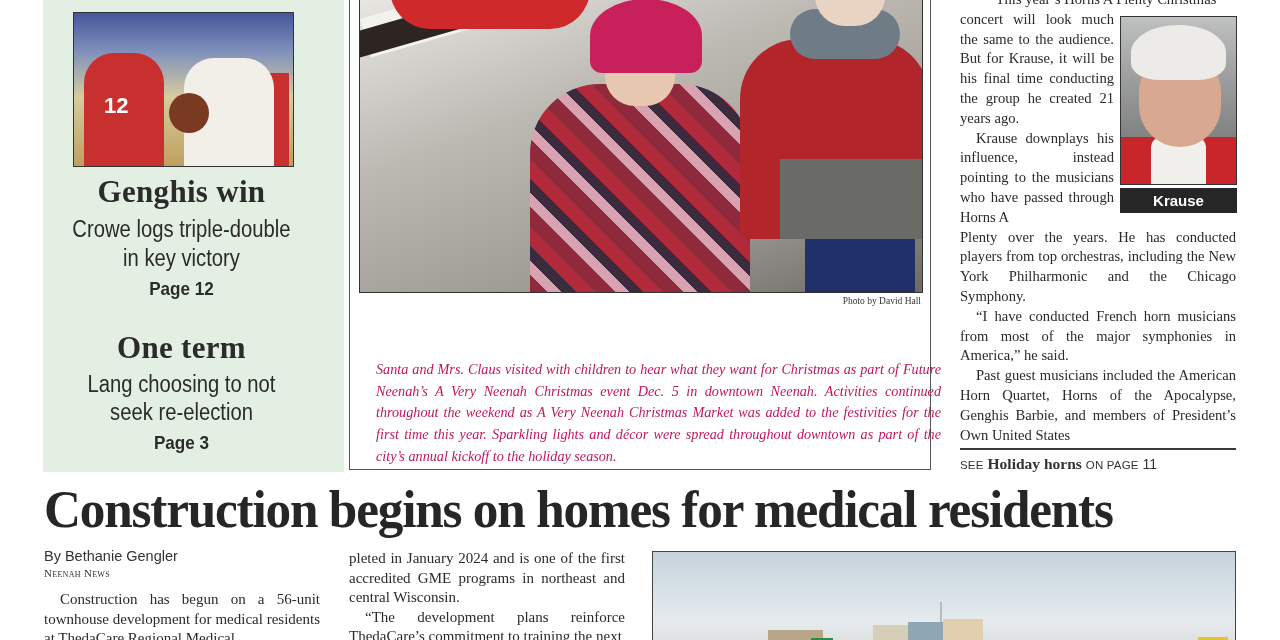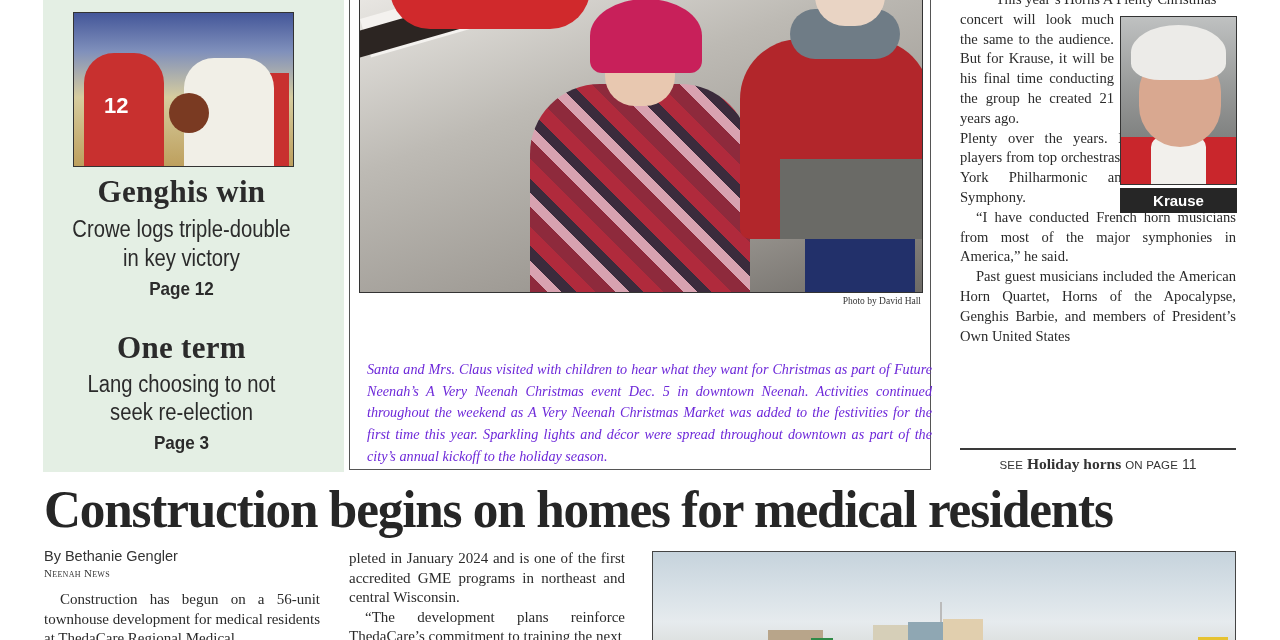--- a/index.html
+++ b/index.html
@@ -31,36 +31,36 @@
   .main-photo .girl { position:absolute; left:170px; top:85px; width:220px; height:210px; border-radius:70px 70px 0 0;
     background: repeating-linear-gradient(45deg, #8e2a3c 0 14px, #d8a2b0 14px 24px, #3b2b3c 24px 34px, #b02a3c 34px 48px); }
   .main-photo .face1 { position:absolute; left:245px; top:62px; width:70px; height:45px; background:#e8c8b0; border-radius:0 0 30px 30px; }
   .main-photo .boy { position:absolute; left:380px; top:40px; width:190px; height:200px; background:#b2262b; border-radius:60px 60px 10px 10px; }
   .main-photo .boygrey { position:absolute; left:420px; top:160px; width:150px; height:80px; background:#6a6a66; }
   .main-photo .scarf { position:absolute; left:430px; top:10px; width:110px; height:50px; background:#6f7c86; border-radius:30px; }
   .main-photo .boyface { position:absolute; left:455px; top:-8px; width:70px; height:35px; background:#e9d4c4; border-radius:0 0 30px 30px; }
   .main-photo .legs { position:absolute; left:445px; top:240px; width:110px; height:55px; background:#22306a; }
   .credit { position:absolute; right:9px; top:298px; font-size:9.5px; color:#333; font-family:"Liberation Serif", serif;padding-left:48px; }
   .holiday-title { position:absolute; left:9px; top:316px; margin:0; font-family:"Liberation Sans", sans-serif; font-weight:bold; font-size:35px; color:#262626; letter-spacing:-0.3px; }
-  .holiday-cap { position:absolute; left:17px; top:361px; width:565px; font-family:"Liberation Serif", serif; font-style:italic; font-size:14.2px; line-height:21.7px; color:#6d28d9; text-align:justify; }
+  .holiday-cap { position:absolute; left:26px; top:361px; width:565px; font-family:"Liberation Serif", serif; font-style:italic; font-size:14.2px; line-height:21.7px; color:#be185d; text-align:justify; }
 
   
   .rcol { position:absolute; left:960px; top:0; width:276px; }
   .rtext { font-family:"Liberation Serif", serif; font-size:14.6px; line-height:19.8px; color:#2a2a2a; text-align:justify; }
   .rtext p { margin:0; text-indent:16px; }
   .rtext .narrow { width:154px; }
   .krause-photo { position:absolute; left:1120px; top:16px; width:115px; height:167px; border:1px solid #333; overflow:hidden;
     background: linear-gradient(180deg, #bfc1c1 0%, #9a9c9b 40%, #6a6b6a 100%); }
   .krause-photo .hair { position:absolute; left:10px; top:8px; width:95px; height:55px; background:#ecebe8; border-radius:50% 50% 30% 30%; }
   .krause-photo .face { position:absolute; left:18px; top:38px; width:82px; height:92px; background:#d9a890; border-radius:40px 40px 45px 45px; }
   .krause-photo .jacket { position:absolute; left:0; top:120px; width:115px; height:47px; background:#c9262c; }
   .krause-photo .neck { position:absolute; left:30px; top:120px; width:55px; height:47px; background:#f2f0ec; border-radius:10px 10px 0 0; }
   .krause-label { position:absolute; left:1120px; top:188px; width:117px; height:25px; background:#262626; color:#fff; text-align:center; font-family:"Liberation Sans", sans-serif; font-weight:bold; font-size:15px; line-height:25px; }
   .rrule { position:absolute; left:960px; top:448px; width:276px; height:0; border-top:2px solid #3a3a3a; }
-  .jump { position:absolute; left:960px; top:455px; width:276px; text-align:center; font-family:"Liberation Sans", sans-serif; font-size:14px; color:#333; }
+  .jump { position:absolute; left:960px; top:455px; width:276px; text-align:left; font-family:"Liberation Sans", sans-serif; font-size:14px; color:#333; }
   .jump .sc { font-size:11.5px; letter-spacing:0.2px; }
   .jump b { font-family:"Liberation Serif", serif; font-size:15.5px; }
 
   
   .headline { position:absolute; left:44px; top:480px; margin:0; width:1200px; font-family:"Liberation Serif", serif; font-weight:bold; font-size:52px; letter-spacing:-1.2px; color:#262626; white-space:nowrap; transform:scaleX(0.985); transform-origin:left; }
 
   
   .byline { position:absolute; left:44px; top:548px; font-family:"Liberation Sans", sans-serif; font-size:14.5px; color:#333; }
   .affil { position:absolute; left:44px; top:567px; font-family:"Liberation Serif", serif; font-size:11px; color:#333; font-variant:small-caps; letter-spacing:0.3px; }
   .col1 { position:absolute; left:44px; top:590px; width:276px; font-family:"Liberation Serif", serif; font-size:15px; line-height:19.6px; text-align:justify; color:#2a2a2a; }
@@ -115,20 +115,21 @@
     <div class="legs"></div>
   </div>
   <div class="credit">Photo by David Hall</div>
   <div class="holiday-cap">Santa and Mrs. Claus visited with children to hear what they want for Christmas as part of Future Neenah’s A Very Neenah Christmas event Dec. 5 in downtown Neenah. Activities continued throughout the weekend as A Very Neenah Christmas Market was added to the festivities for the first time this year. Sparkling lights and décor were spread throughout downtown as part of the city’s annual kickoff to the holiday season.</div>
 </div>
 
 <div class="rcol rtext" style="top:-10px;">
   <p style="text-align:center;">This year’s Horns A Plenty Christmas</p>
   <div class="narrow">
     <p style="text-indent:0">concert will look much the same to the audience. But for Krause, it will be his final time conducting the group he created 21 years ago.</p>
+    <p>Krause downplays his influence, instead pointing to the musicians who have passed through Horns A</p>
   </div>
   <p style="text-indent:0">Plenty over the years. He has conducted players from top orchestras, including the New York Philharmonic and the Chicago Symphony.</p>
   <p>“I have conducted French horn musicians from most of the major symphonies in America,” he said.</p>
   <p>Past guest musicians included the American Horn Quartet, Horns of the Apocalypse, Genghis Barbie, and members of President’s Own United States</p>
 </div>
 <div class="krause-photo">
   <div class="jacket"></div>
   <div class="neck"></div>
   <div class="face"></div>
   <div class="hair"></div>

